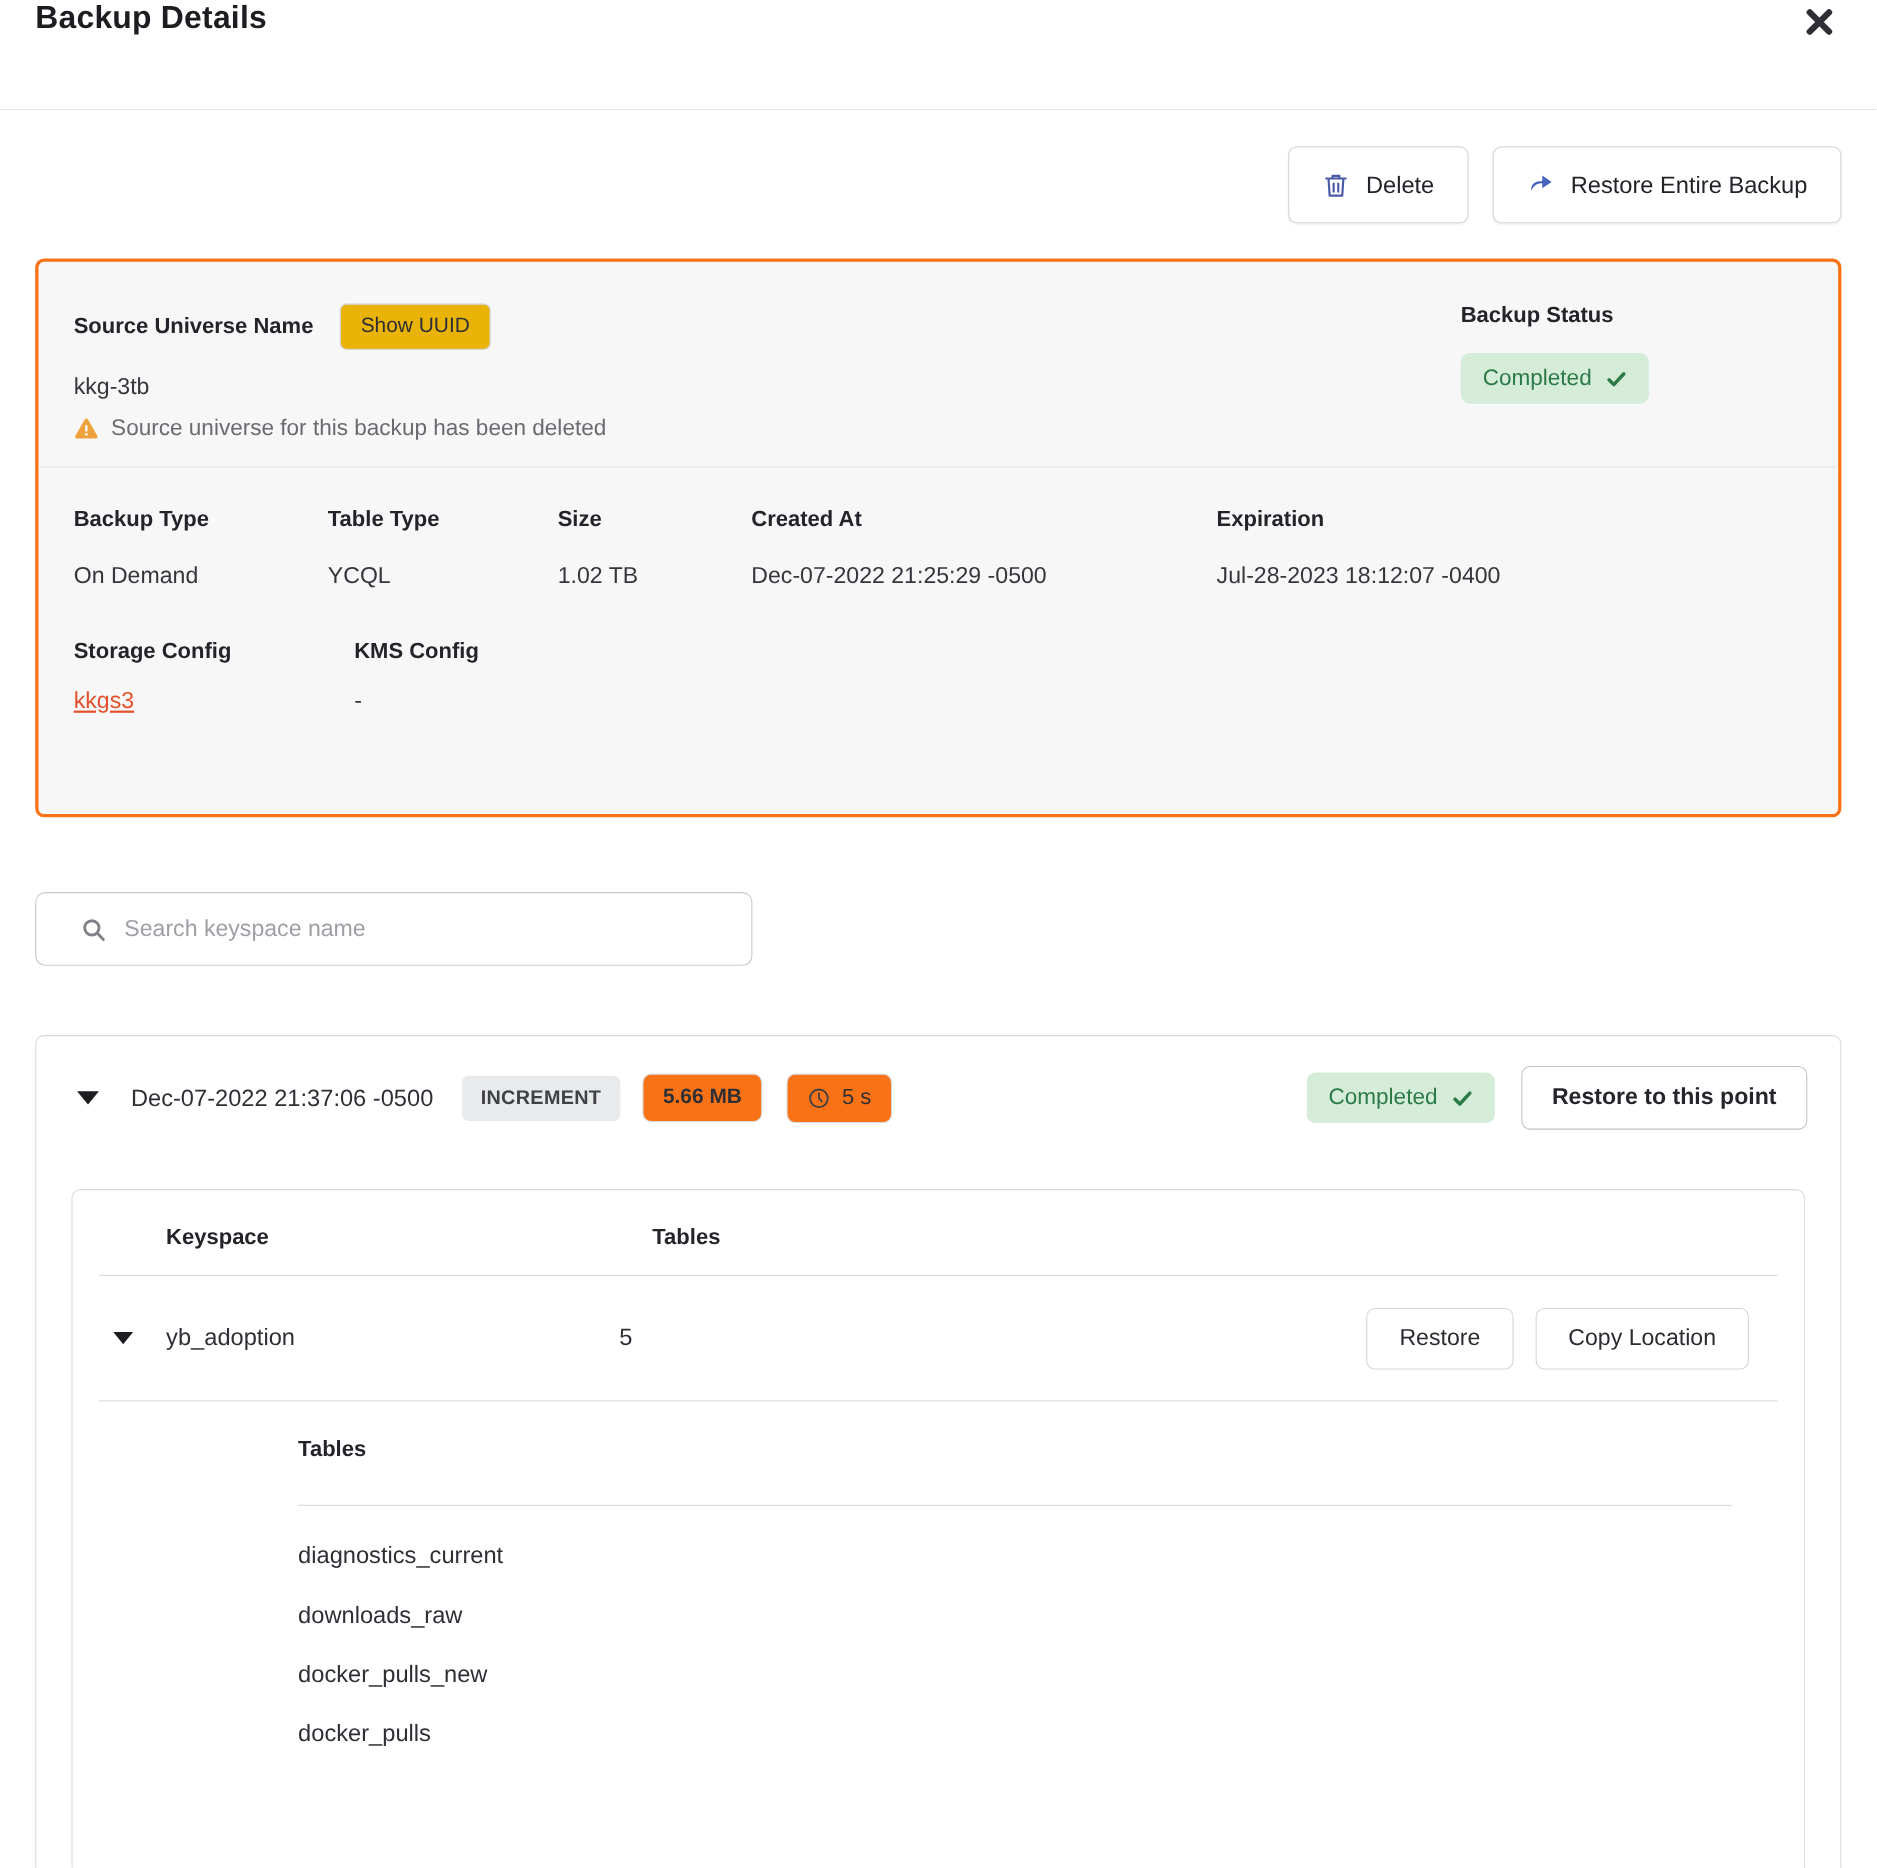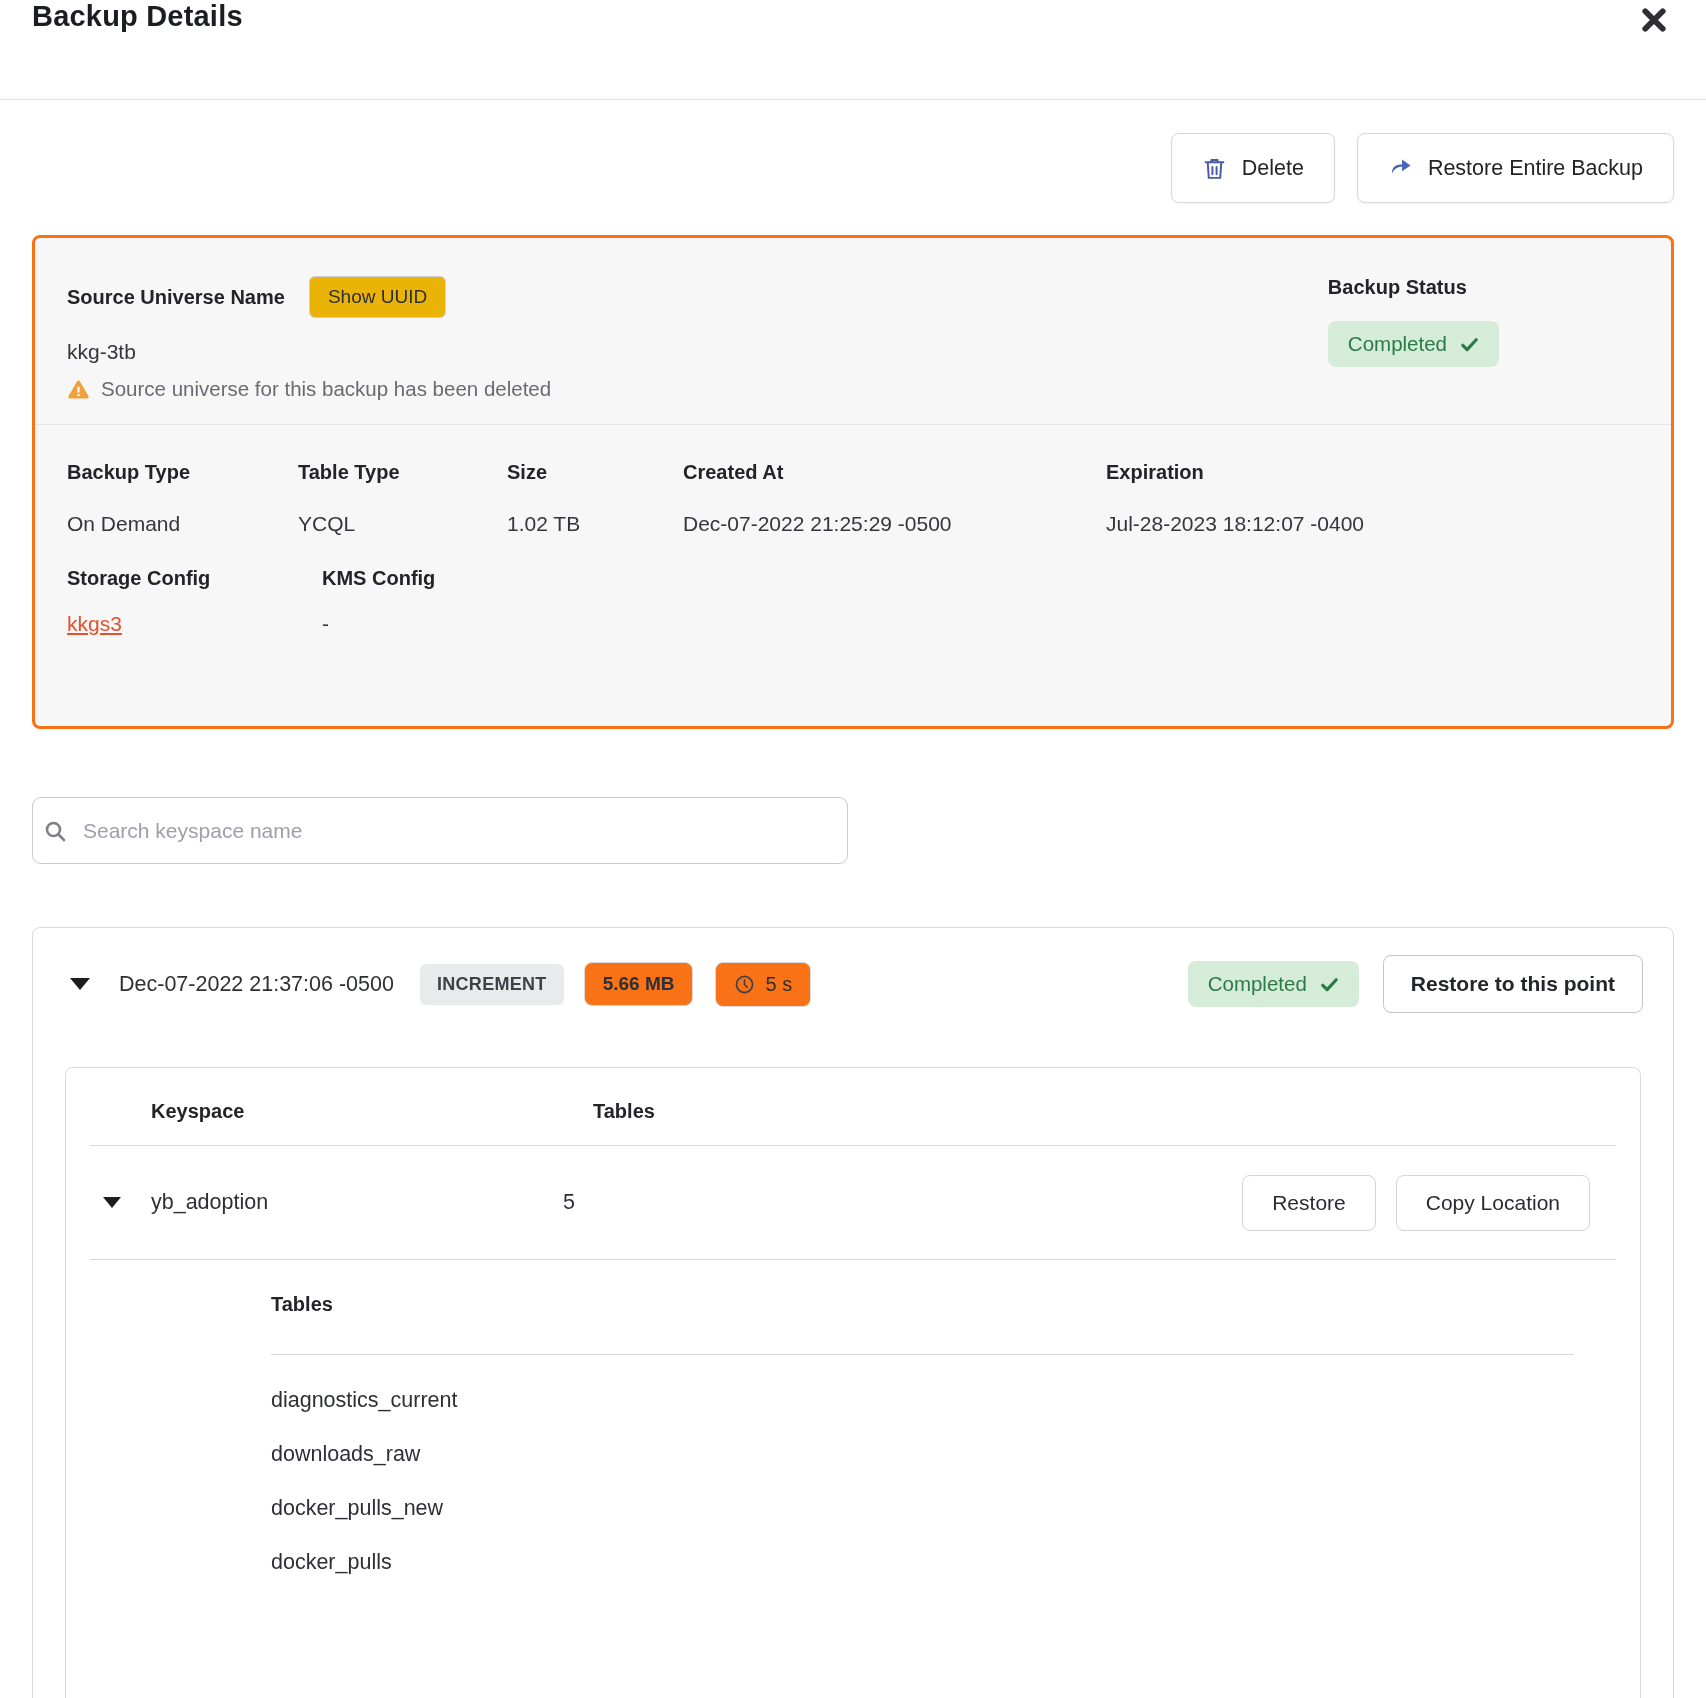--- a/index.html
+++ b/index.html
@@ -59,30 +59,30 @@
     margin-top: 22px;
     background: #d5ecd9; color: #2c7a47; border-radius: 8px;
     padding: 11px 20px; font-size: 20.5px;
     display: inline-flex; align-items: center; gap: 13px;
   }
   .badge-green svg { width: 19px; height: 19px; }
   .summary-divider { height: 1px; background: #e5e5e8; }
   .summary-fields { display: flex; padding: 36px 32px 0; }
   .f-col .field-value { margin-top: 28px; font-size: 21px; color: #35363b; }
   .col-1 { width: 231px; } .col-2 { width: 209px; } .col-3 { width: 176px; } .col-4 { width: 423px; }
-  .summary-config { display: flex; margin-top: 31px; padding: 0 32px 90px; }
+  .summary-config { display: flex; margin-top: 45px; padding: 0 32px 90px; }
   .cfg-1 { width: 255px; }
   .config-value { margin-top: 22px; font-size: 21px; color: #35363b; }
   a.storage-link { color: #e3502b; text-decoration: underline; font-size: 21px; cursor: pointer; }
 
   
   .search-box {
-    margin: 68px 32px 0; width: 816px; height: 67px;
+    margin: 68px 32px 0; width: 652px; height: 67px;
     border: 1px solid #c9cacd; border-radius: 9px; background: #fff;
-    display: flex; align-items: center; padding: 0 10px; gap: 16px;
+    display: flex; align-items: center; padding: 0 40px; gap: 16px;
   }
   .search-box svg { width: 24px; height: 24px; flex: none; }
   .search-box input {
     border: none; outline: none; flex: 1; font-family: inherit;
     font-size: 21px; color: #35363b; background: transparent;
   }
   .search-box input::placeholder { color: #9fa0a6; }
 
   
   .increment-card {

